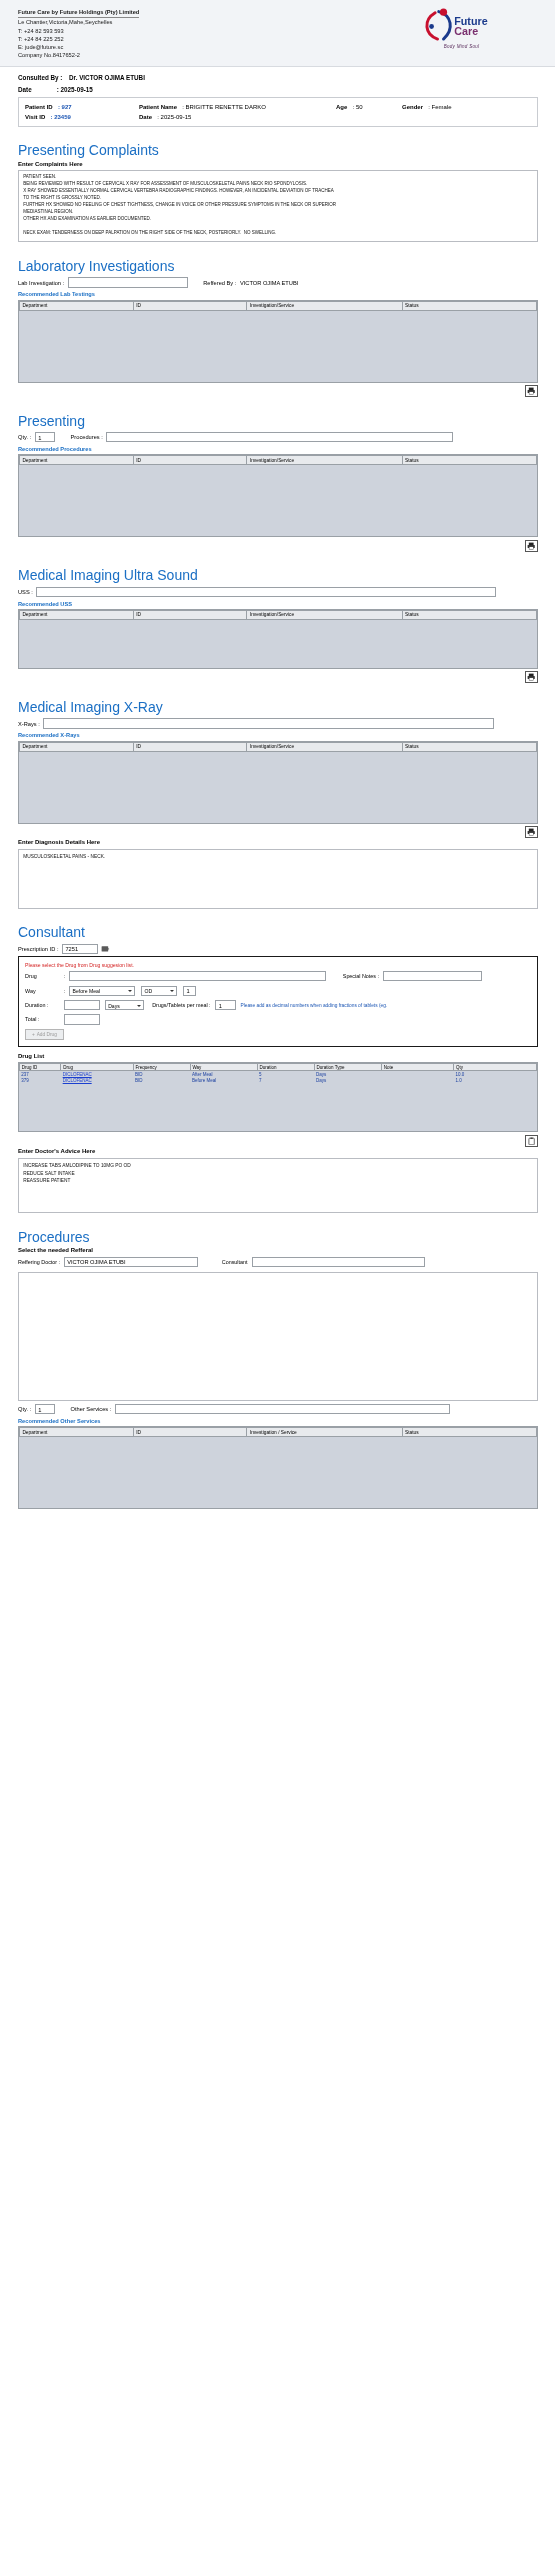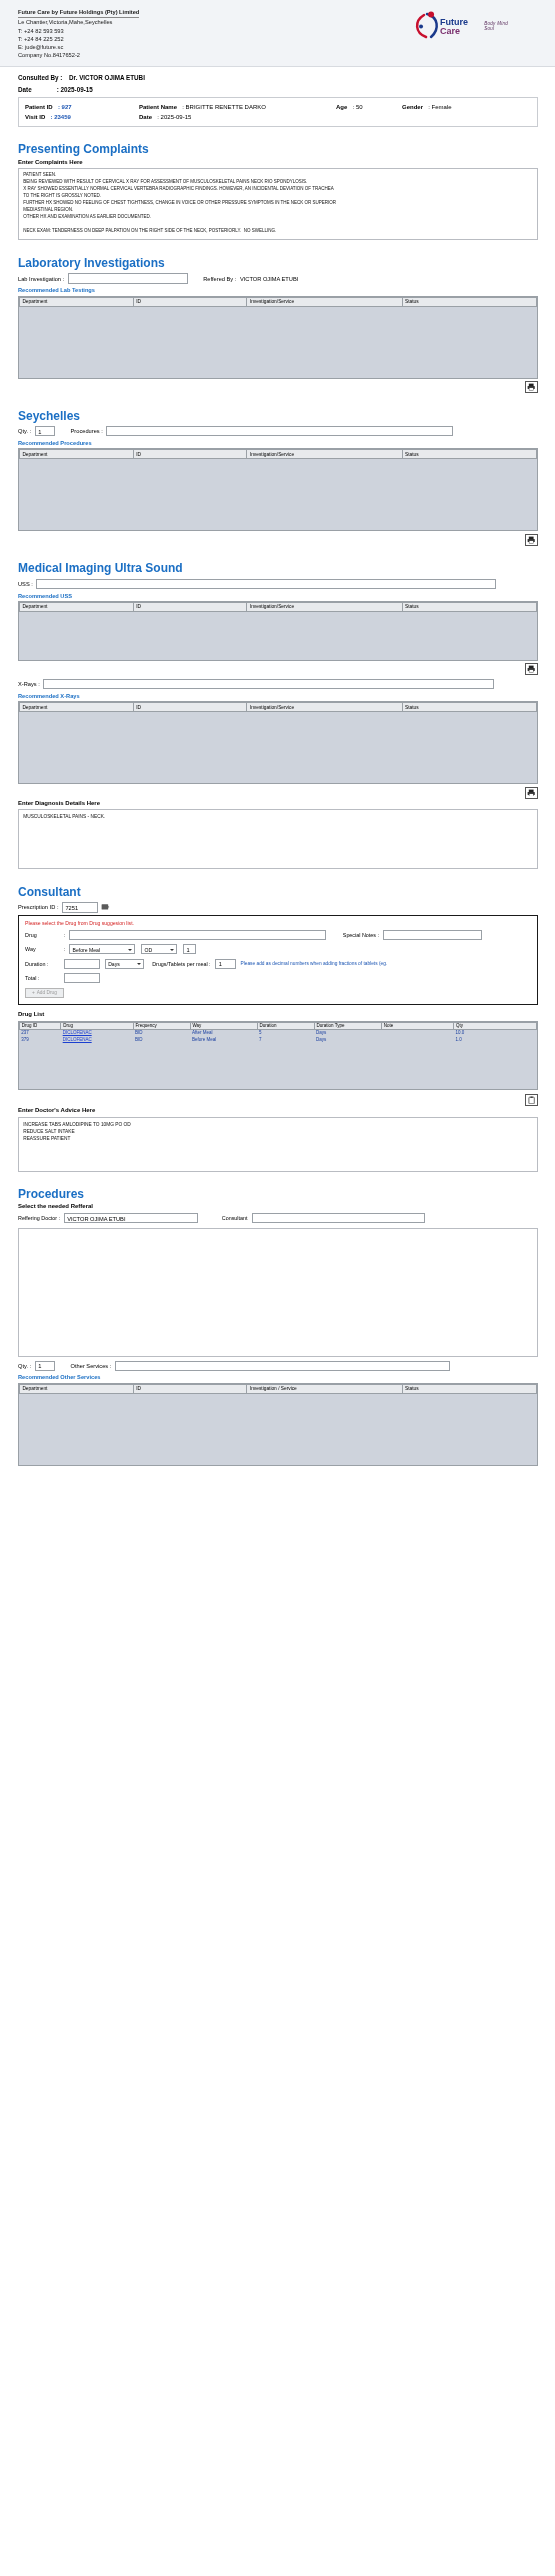--- a/index.html
+++ b/index.html
@@ -18,21 +18,21 @@
     background: #f2f4f7;
     border-bottom: 0.6px solid #d8dbe0;
     padding: 8.4px 18px 6px 18px;
     display: flex;
     align-items: flex-start;
     justify-content: space-between;
     min-height: 55px;
   }
   .hdr-left { font-size: 5.7px; line-height: 1.45; color: #1a1a1a; }
   .hdr-left .l1 { font-weight: bold; border-bottom: 0.6px solid #888; display: inline-block; padding-bottom: 0.6px; }
-  .logo-wrap { width: 129px; display: flex; flex-direction: row; align-items: center; padding-right: 24px; }
+  .logo-wrap { width: 129px; display: flex; flex-direction: column; align-items: center; padding-right: 24px; }
   .logo-svg { display: block; }
   .logo-tag { font-size: 4.5px; color: #5a2d5c; letter-spacing: 0.3px; margin-top: -1.2px; font-style: italic; }
 
   
   .consult {
     padding: 7.2px 18px 1.2px 18px;
     font-size: 6.3px;
     font-weight: bold;
   }
   .consult .lbl { font-weight: bold; }
@@ -53,22 +53,22 @@
   .patbar .v { margin-left: 3.6px; }
   .patbar .blue { color: #1b55b3; font-weight: bold; }
   .patbar .c1 { width: 114px; }
   .patbar .c2 { width: 197px; }
   .patbar .c3 { width: 66px; }
   .patbar .c4 { width: 90px; }
 
   
   h2.sec {
     color: #1b6fc4;
-    font-size: 12px;
-    font-weight: bold;
+    font-size: 14px;
+    font-weight: normal;
     margin: 15.5px 18px 2.4px 18px;
     padding: 0;
   }
   .sub { margin: 1.2px 18px 3.6px 18px; font-size: 6px; font-weight: bold; }
   .sub-link { margin: 3.6px 18px 2.4px 18px; font-size: 5.7px; color: #1b6fc4; font-weight: bold; }
 
   
   .ta {
     margin: 0 18px;
     border: 0.6px solid #b9bcc2;
@@ -273,21 +273,21 @@
   <div class="printrow">
     <div class="print-btn">
       <svg width="8.4" height="7.8" viewBox="0 0 14 13">
           <rect x="3" y="1" width="8" height="4" fill="#222"></rect>
           <rect x="1" y="5" width="12" height="5" rx="1" fill="#333"></rect>
           <rect x="3.5" y="8" width="7" height="4" fill="#fff" stroke="#222" stroke-width=".7"></rect>
         </svg>
     </div>
   </div>
 
-  <h2 class="sec">Seychelles</h2>
+  <h2 class="sec">Presenting</h2>
   <div class="row-line">
     <span class="lab">Qty. :</span>
     <span class="inp" style="width:20.3px">1</span>
     <span class="gap"></span>
     <span class="lab">Procedures :</span>
     <span class="inp" style="width:347px"></span>
   </div>
   <div class="sub-link">Recommended Procedures</div>
   <div class="grid">
     <table>
@@ -334,20 +334,21 @@
   <div class="printrow">
     <div class="print-btn">
       <svg width="8.4" height="7.8" viewBox="0 0 14 13">
           <rect x="3" y="1" width="8" height="4" fill="#222"></rect>
           <rect x="1" y="5" width="12" height="5" rx="1" fill="#333"></rect>
           <rect x="3.5" y="8" width="7" height="4" fill="#fff" stroke="#222" stroke-width=".7"></rect>
         </svg>
     </div>
   </div>
 
+  <h2 class="sec">Medical Imaging X-Ray</h2>
   <div class="row-line">
     <span class="lab">X-Rays :</span>
     <span class="inp" style="width:451px"></span>
   </div>
   <div class="sub-link">Recommended X-Rays</div>
   <div class="grid">
     <table>
       <thead>
         <tr>
           <th style="width:22%">Department</th>

